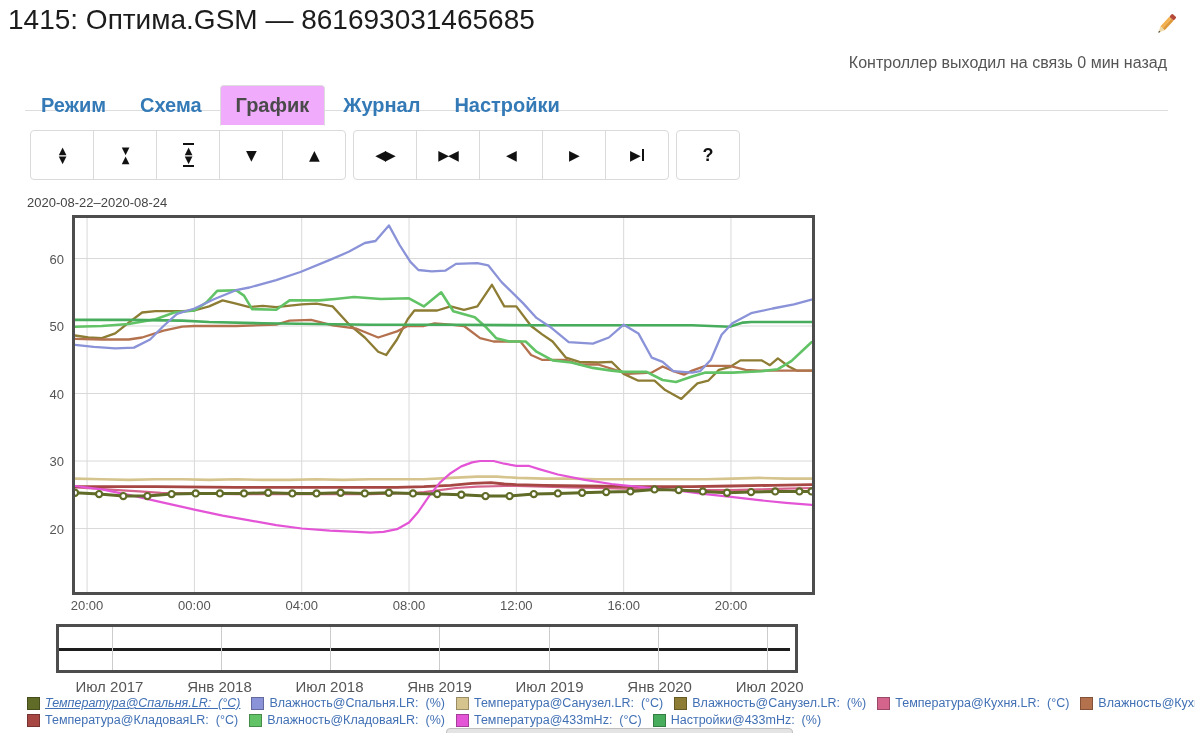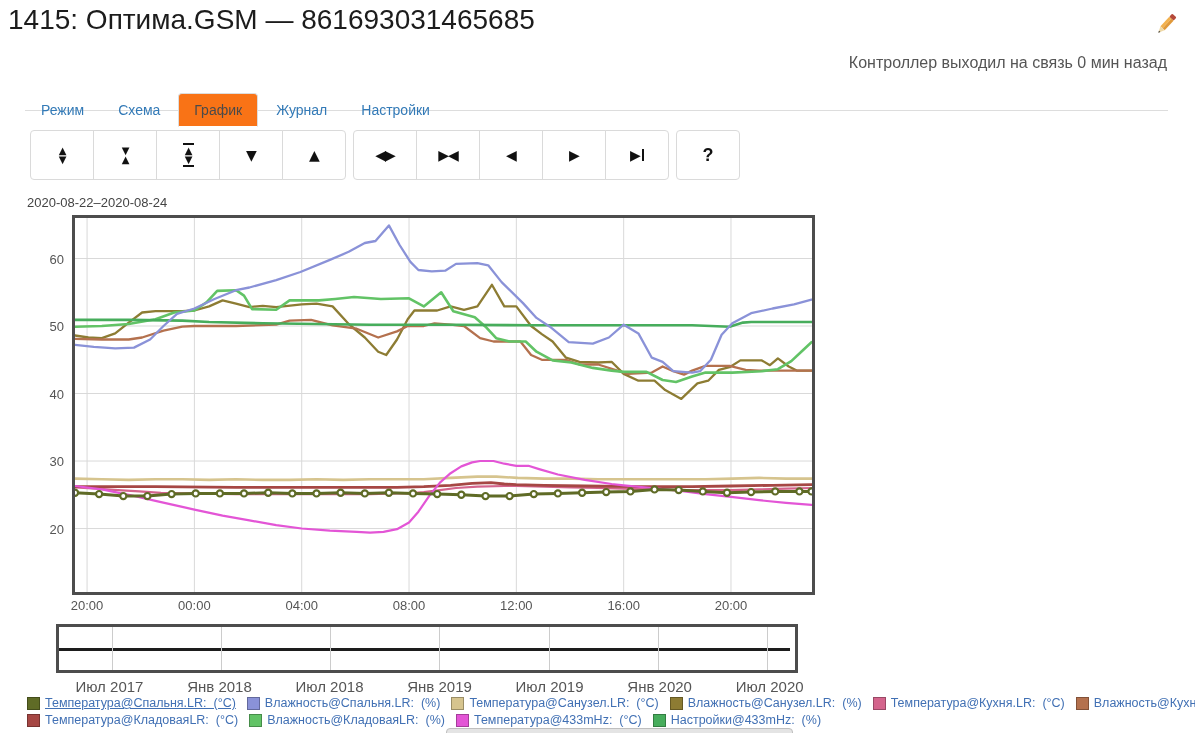--- a/index.html
+++ b/index.html
@@ -3,24 +3,24 @@
 <meta charset="utf-8">
 <style>
   html,body{margin:0;padding:0;background:#fff;}
   body{width:1195px;height:733px;position:relative;overflow:hidden;
        font-family:"Liberation Sans",sans-serif;color:#333;}
   .page-title{position:absolute;left:8px;top:4px;font-size:28px;color:#1c1c1c;white-space:nowrap;}
   .edit-icon{position:absolute;right:16px;top:11px;width:25px;height:26px;cursor:pointer;}
   .status-text{position:absolute;top:54px;right:28px;font-size:16px;color:#555;}
   
   .tabbar{position:absolute;left:25px;right:27px;top:76px;height:34px;border-bottom:1px solid #ddd;}
-  .tab{display:inline-block;box-sizing:border-box;padding:8px 15px;margin-right:2px;font-size:14px;
-       color:#337ab7;cursor:pointer;position:relative;top:17px;border:1px solid transparent;
-       border-radius:4px 4px 0 0;text-decoration:none;}
-  .tab.active{background:#f97316;border-color:#ddd #ddd #fff #ddd;color:#4a4a4a;cursor:default;}
+  .tab{display:inline-block;box-sizing:border-box;padding:8px 15px;margin-right:2px;font-size:20px;
+       color:#337ab7;cursor:pointer;position:relative;top:9px;border:1px solid transparent;
+       border-radius:4px 4px 0 0;text-decoration:none;font-weight:bold;}
+  .tab.active{background:#f0abfc;border-color:#ddd #ddd #fff #ddd;color:#4a4a4a;cursor:default;}
   
   .toolbar{position:absolute;left:30px;top:130px;display:flex;gap:7px;}
   .btn-group{display:flex;}
   .tbtn{width:64px;height:50px;background:#fff;border:1px solid #dadada;margin-left:-1px;
         display:flex;flex-direction:column;align-items:center;justify-content:center;
         cursor:pointer;color:#111;padding:0;font-family:"DejaVu Sans",sans-serif;}
   .btn-group .tbtn:first-child{margin-left:0;border-radius:4px 0 0 4px;}
   .btn-group .tbtn:last-child{border-radius:0 4px 4px 0;}
   .btn-group .tbtn:first-child:last-child{border-radius:4px;}
   .g-small{font-size:10px;line-height:9px;letter-spacing:-1px;}
@@ -42,21 +42,21 @@
   .nav-tick{position:absolute;top:0;bottom:0;width:1px;background:#ccc;}
   .nav-line{position:absolute;left:0;right:5px;top:50%;height:3px;margin-top:-1px;background:#1d1d1d;}
   .navlabels{position:absolute;left:56px;top:678px;width:742px;height:15px;}
   .navlabel{position:absolute;font-size:15px;color:#555;transform:translateX(-50%);white-space:nowrap;}
   
   .legend{position:absolute;left:27px;top:696px;width:1160px;font-size:12.5px;}
   .lg-row{white-space:nowrap;margin-bottom:2px;height:15px;}
   .lg-item{display:inline-flex;align-items:center;margin-right:11px;color:#4170b4;cursor:pointer;}
   .lg-swatch{width:13px;height:13px;margin-right:5px;border:1px solid rgba(0,0,0,.28);box-sizing:border-box;flex:0 0 auto;}
   .lg-text{white-space:pre;}
-  .lg-item.u .lg-text{text-decoration:underline;}
+  .lg-item.u .lg-text{text-decoration:underline;font-style:italic;}
   .cutbox{position:absolute;left:446px;top:728px;width:345px;height:10px;background:#e4e4e4;
           border:1px solid #bfbfbf;border-radius:4px 4px 0 0;}
   svg{display:block;}
 </style>
 </head>
 <body>
 
 <div class="page-title">1415: Оптима.GSM — 861693031465685</div>
 
 <div class="edit-icon">

